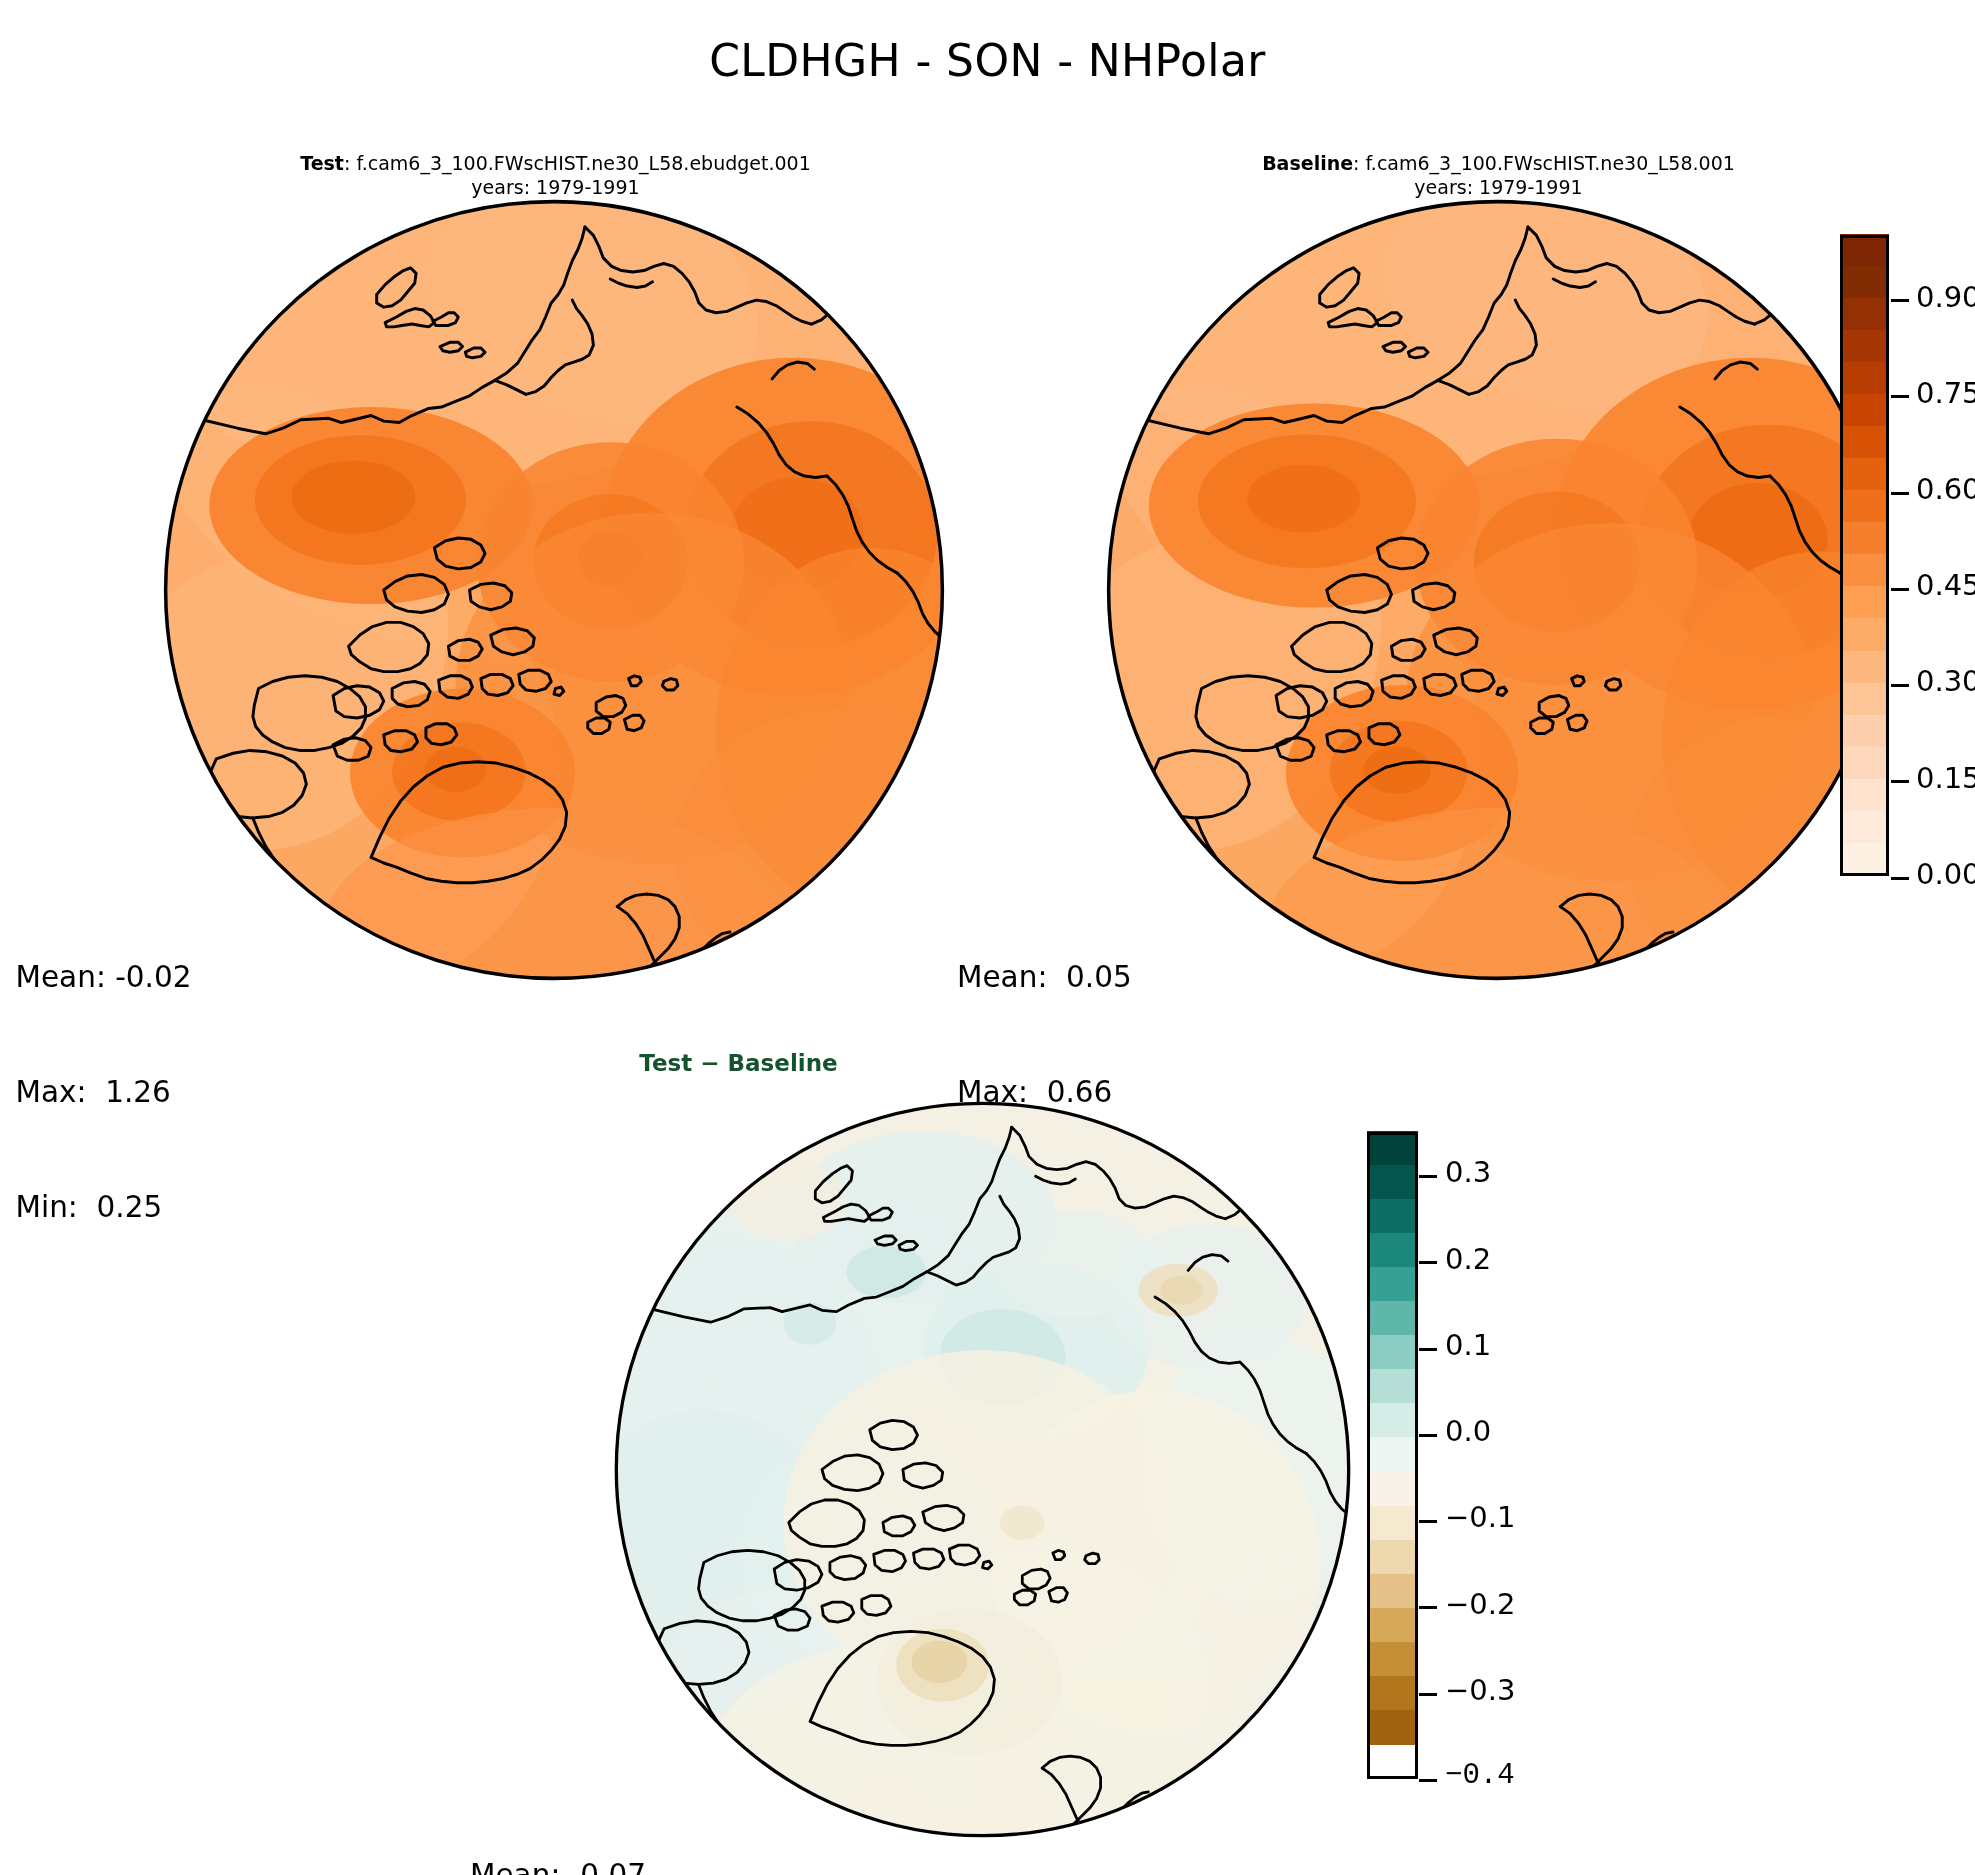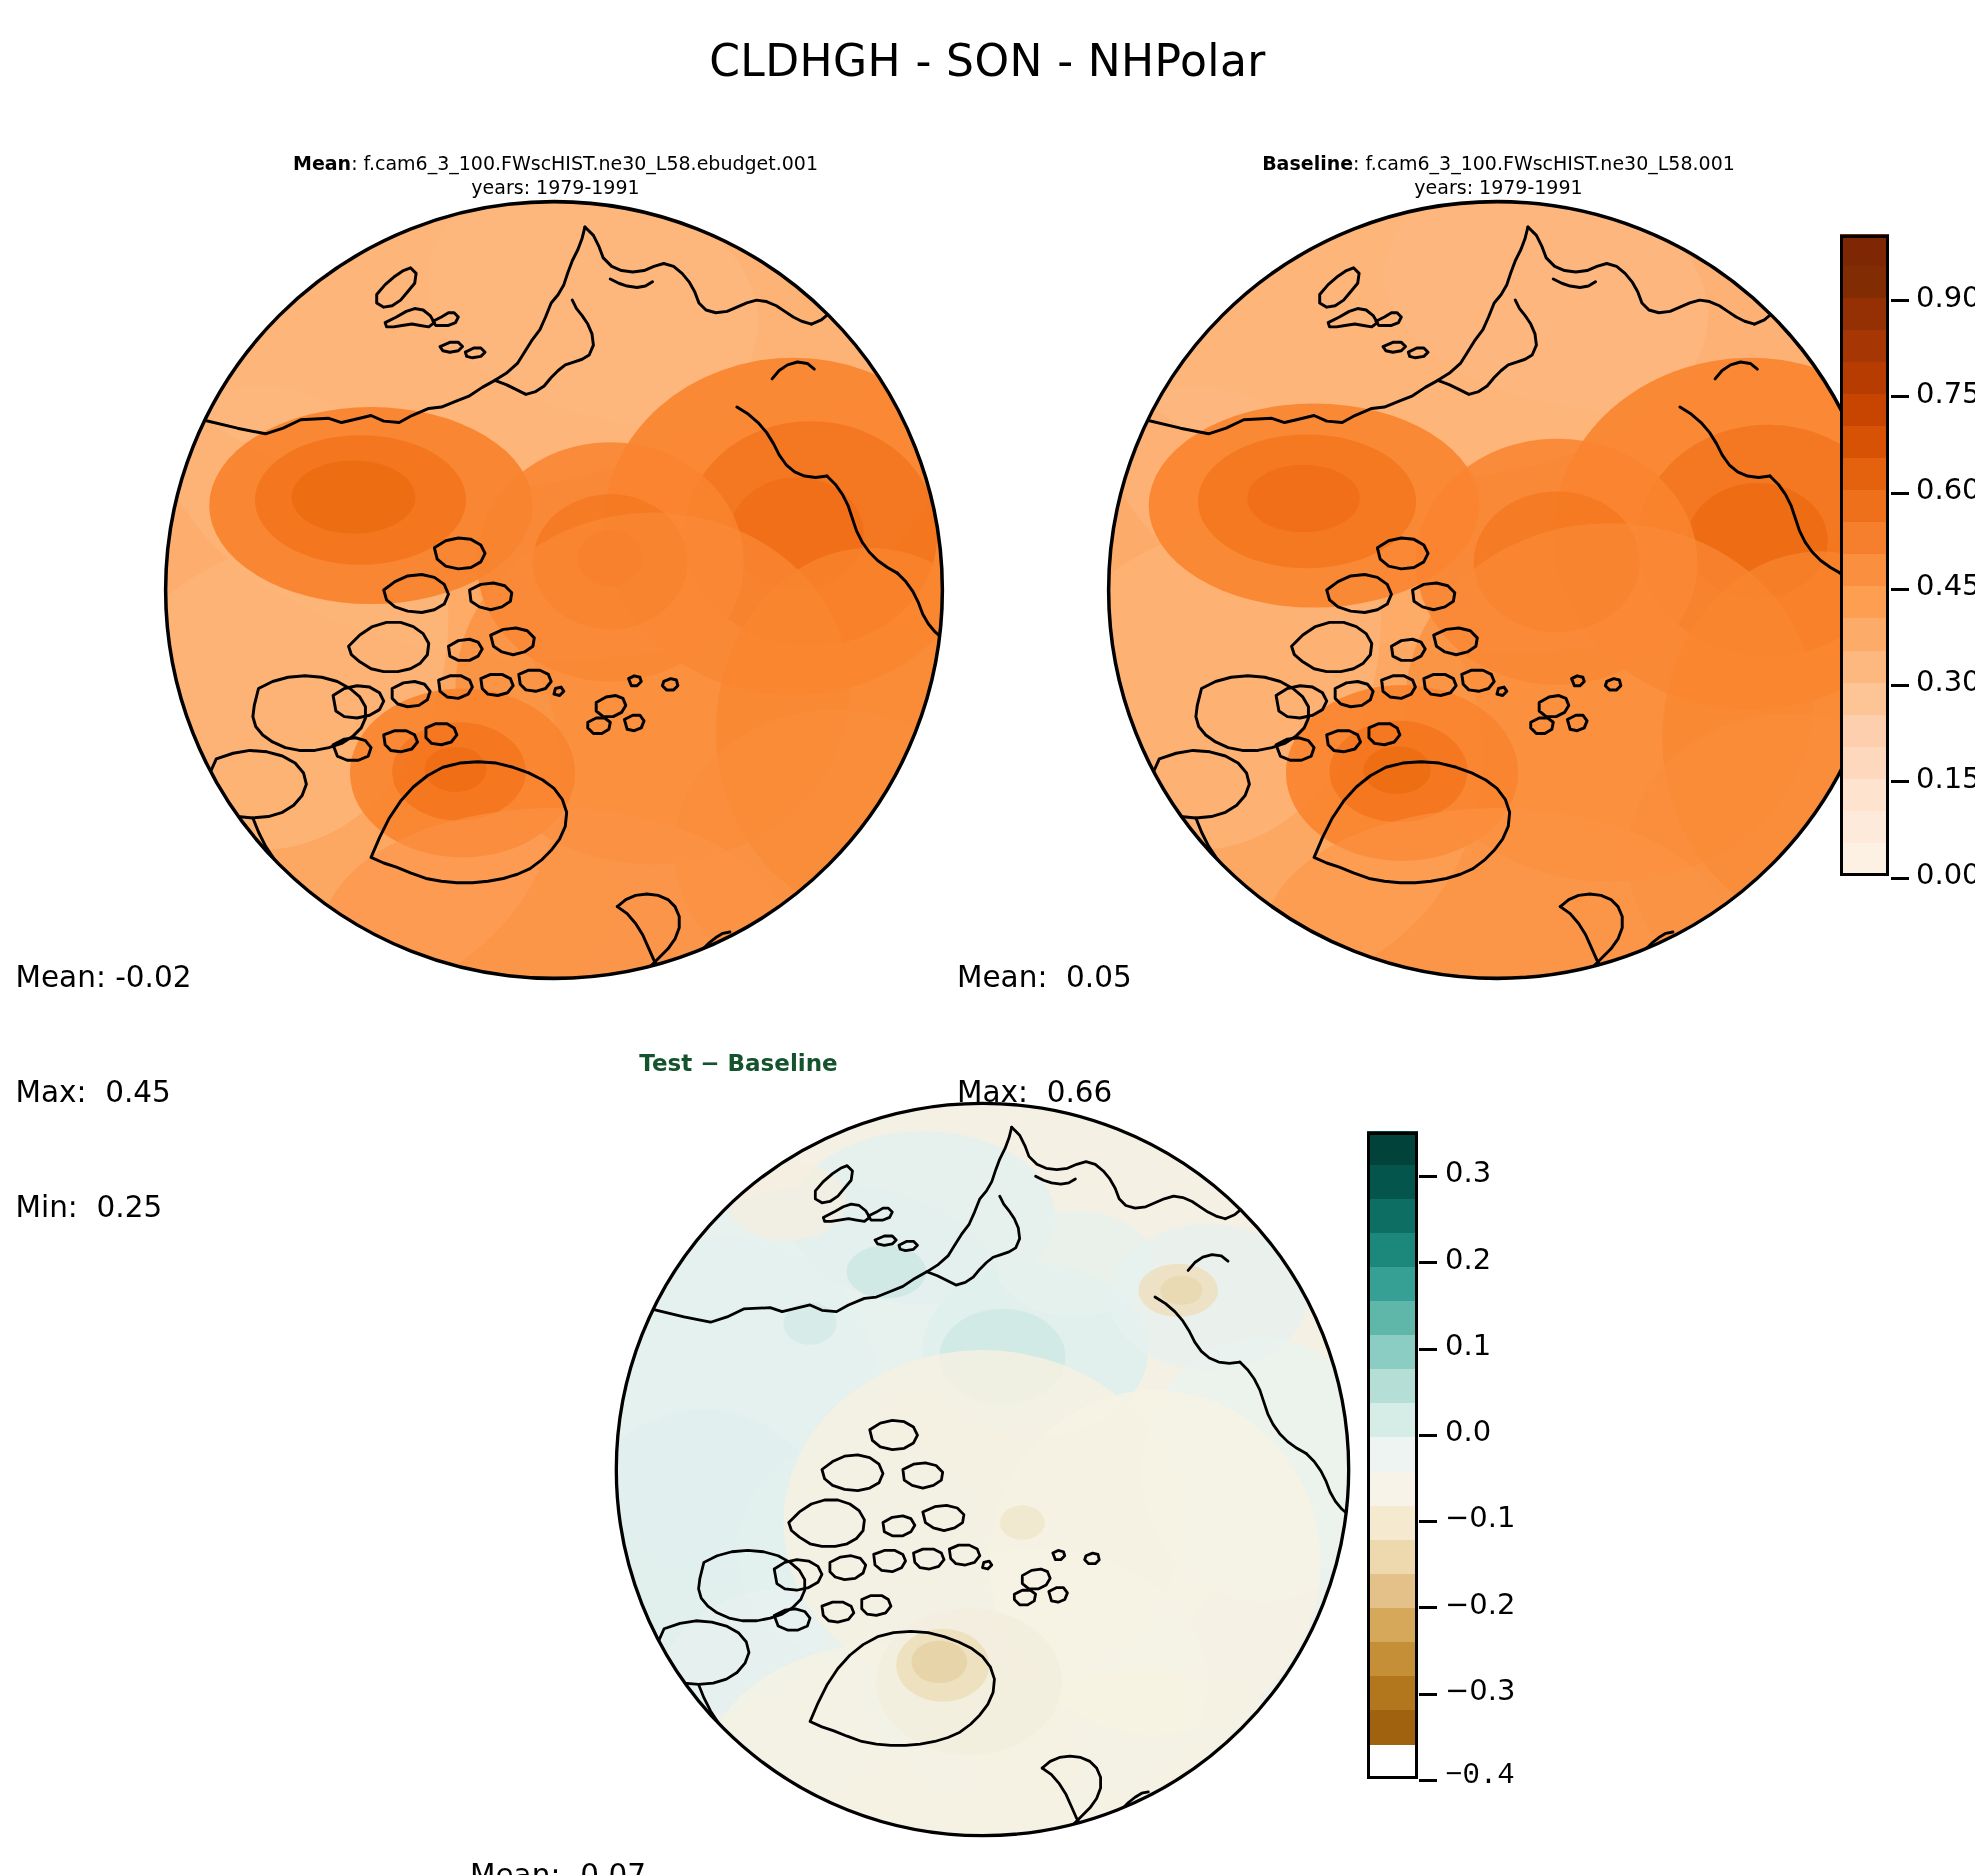--- a/index.html
+++ b/index.html
@@ -96,21 +96,21 @@
   svg { display: block; }
 </style>
 </head>
 <body>
 
 <div class="figure">
 
   <div class="suptitle">CLDHGH - SON - NHPolar</div>
 
   <div class="panel-title" style="left:225px; top:129px; width:661px;">
-    <span class="lead">Mean</span><span>: </span><span>f.cam6_3_100.FWscHIST.ne30_L58.ebudget.001</span>
+    <span class="lead">Test</span><span>: </span><span>f.cam6_3_100.FWscHIST.ne30_L58.ebudget.001</span>
     <span class="yrs">years: 1979-1991</span>
   </div>
 
   <div class="map-wrap" style="left:160px; top:174px; width:788px; height:788px;">
     <svg width="788" height="788" viewBox="0 0 1120 1120">
       <defs>
         <clipPath id="clipTest">
             <circle cx="560" cy="560" r="552"></circle>
           </clipPath>
         <radialGradient id="gTest" cx="50%" cy="50%" r="50%">
@@ -221,21 +221,21 @@
           <path d="M1048 536 L1060 548 L1070 562 L1078 578 L1084 594 L1092 608 L1102 620 L1114 630"></path>
           <path d="M870 260 L880 248 L892 240 L906 236 L920 238 L930 246"></path>
         </g>
       </g>
       <circle cx="560" cy="560" r="552" fill="none" stroke="#000000" stroke-width="5"></circle>
     </svg>
   </div>
 
   <div class="stats" style="left:15.5px; top:859px;">
     <div>Mean: -0.02</div>
-    <div>Max:  0.45</div>
+    <div>Max:  1.26</div>
     <div>Min:  0.25</div>
   </div>
 
   <div class="panel-title" style="left:1168px; top:129px; width:661px;">
     <span class="lead">Baseline</span><span>: </span><span>f.cam6_3_100.FWscHIST.ne30_L58.001</span>
     <span class="yrs">years: 1979-1991</span>
   </div>
 
   <div class="map-wrap" style="left:1103px; top:174px; width:788px; height:788px;">
     <svg width="788" height="788" viewBox="0 0 1120 1120">

